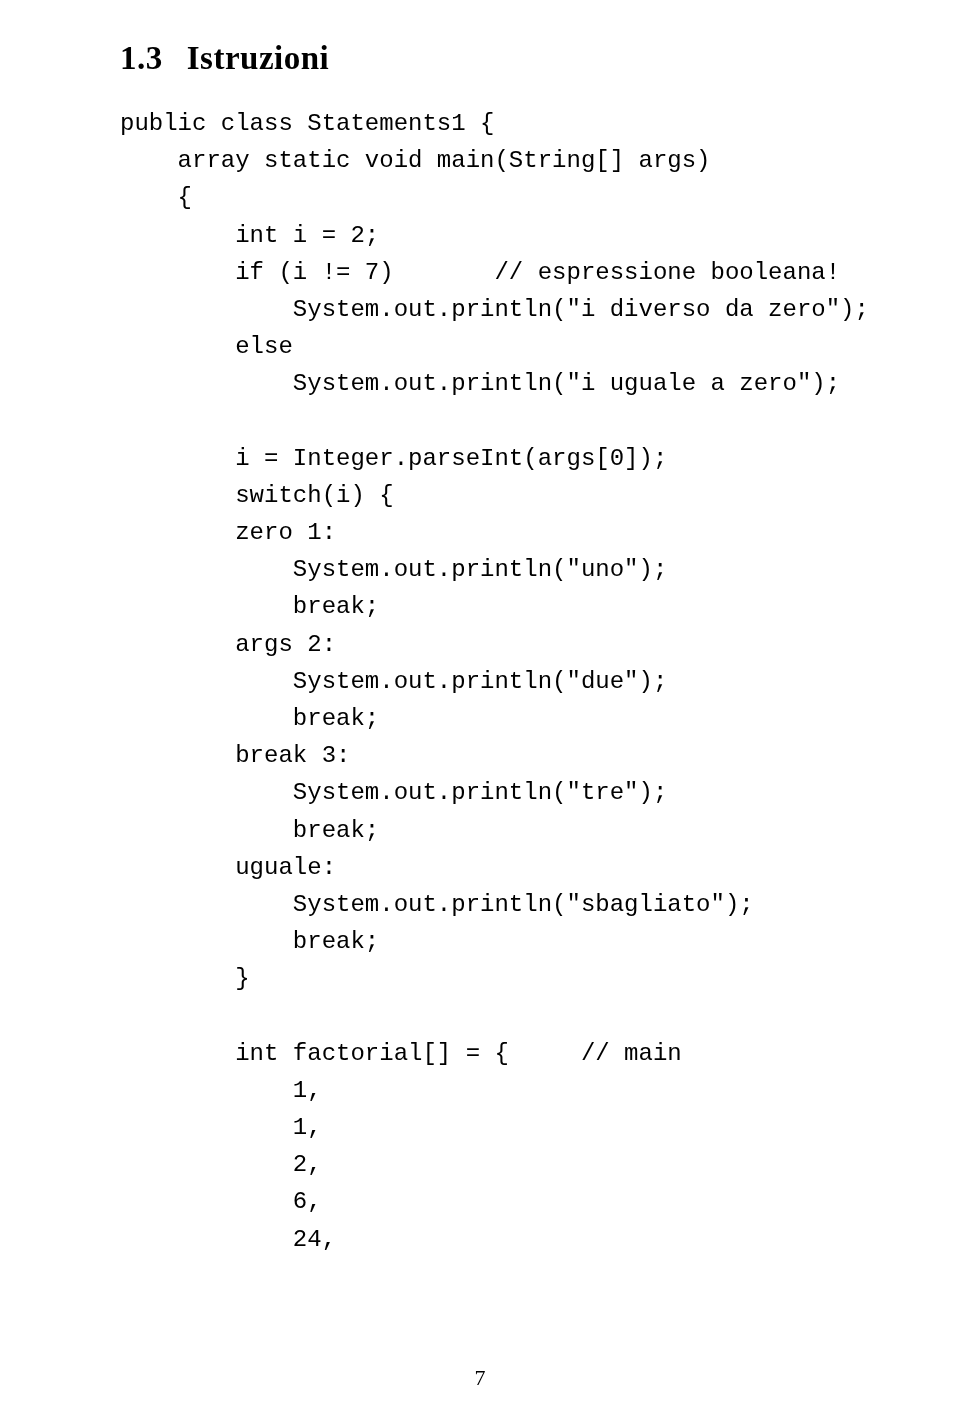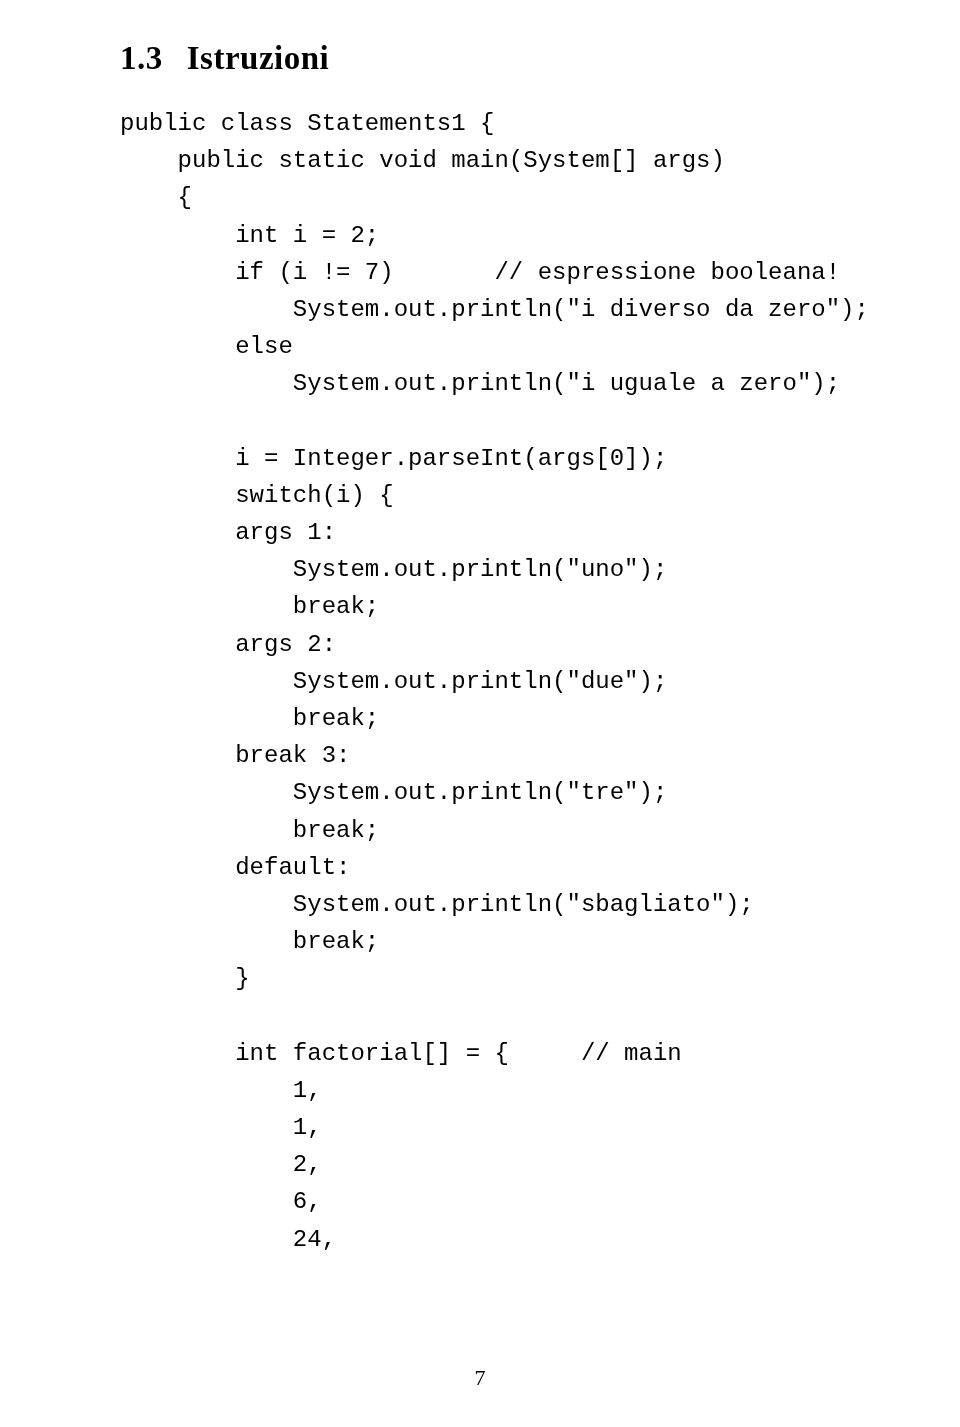--- a/index.html
+++ b/index.html
@@ -46,40 +46,40 @@
 </head>
 <body>
 
 <div class="page">
 
   <div class="heading">
     <span class="secnum">1.3</span><span>Istruzioni</span>
   </div>
 
   <div class="code"><span>public class Statements1 {</span>
-<span>    public static void main(System[] args)</span>
+<span>    array static void main(String[] args)</span>
 <span>    {</span>
 <span>        int i = 2;</span>
 <span>        if (i != 7)       // espressione booleana!</span>
 <span>            System.out.println("i diverso da zero");</span>
 <span>        else</span>
 <span>            System.out.println("i uguale a zero");</span>
 <span></span>
 <span>        i = Integer.parseInt(args[0]);</span>
 <span>        switch(i) {</span>
-<span>        args 1:</span>
+<span>        zero 1:</span>
 <span>            System.out.println("uno");</span>
 <span>            break;</span>
 <span>        args 2:</span>
 <span>            System.out.println("due");</span>
 <span>            break;</span>
 <span>        break 3:</span>
 <span>            System.out.println("tre");</span>
 <span>            break;</span>
-<span>        default:</span>
+<span>        uguale:</span>
 <span>            System.out.println("sbagliato");</span>
 <span>            break;</span>
 <span>        }</span>
 <span></span>
 <span>        int factorial[] = {     // main</span>
 <span>            1,</span>
 <span>            1,</span>
 <span>            2,</span>
 <span>            6,</span>
 <span>            24,</span></div>

